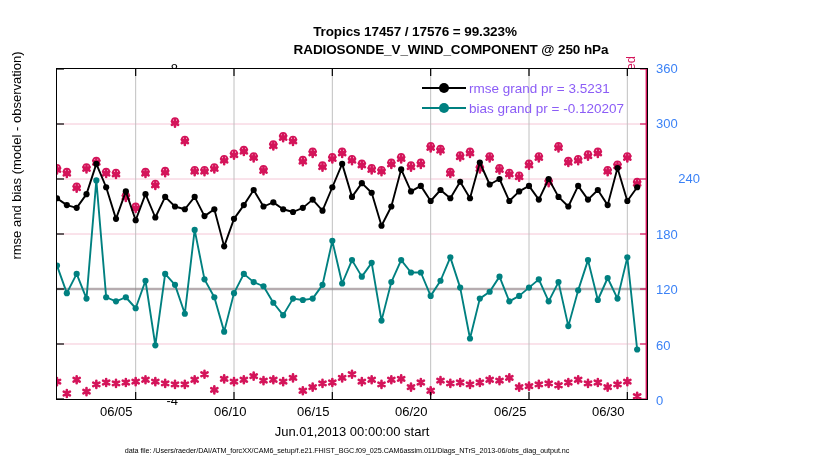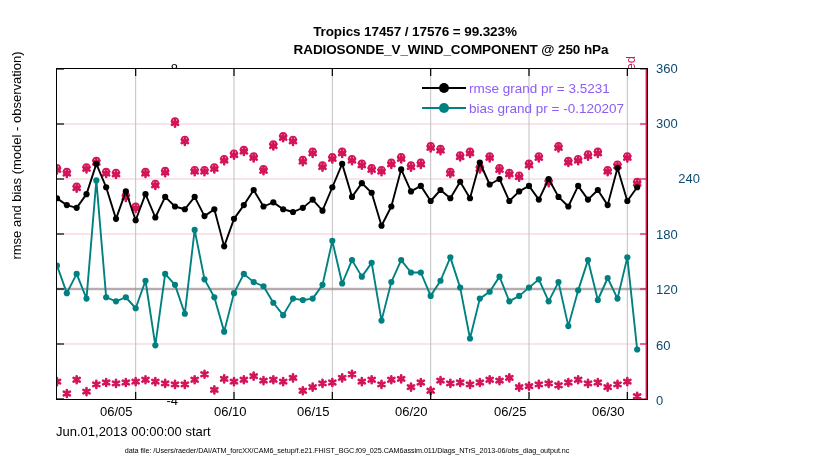--- a/index.html
+++ b/index.html
@@ -29,28 +29,28 @@
     position:absolute;left:395px;top:152px;width:470px;
     transform:rotate(-90deg);text-align:center;
     font-size:13px;color:#D4145A;white-space:nowrap;
   }
   .ytick-l{
     position:absolute;right:652px;width:40px;text-align:right;
     font-size:13px;color:#000;
   }
   .ytick-r{
     position:absolute;left:656px;width:44px;text-align:left;
-    font-size:13px;color:#0c4a6e;
+    font-size:13px;color:#3b82f6;
   }
   .xtick{
     position:absolute;width:70px;text-align:left;
     font-size:13px;color:#000;top:404px;
   }
   #xlabel{
-    position:absolute;left:56px;top:424px;width:592px;text-align:left;
+    position:absolute;left:56px;top:424px;width:592px;text-align:center;
     font-size:13px;color:#000;
   }
   #datafile{
     position:absolute;left:6px;top:446px;width:682px;text-align:center;
     font-size:7.2px;color:#000;letter-spacing:-0.05px;
   }
   #legend{
     position:absolute;left:420px;top:76px;
     padding:2px 4px 2px 2px;
     background:rgba(255,255,255,0.0);

